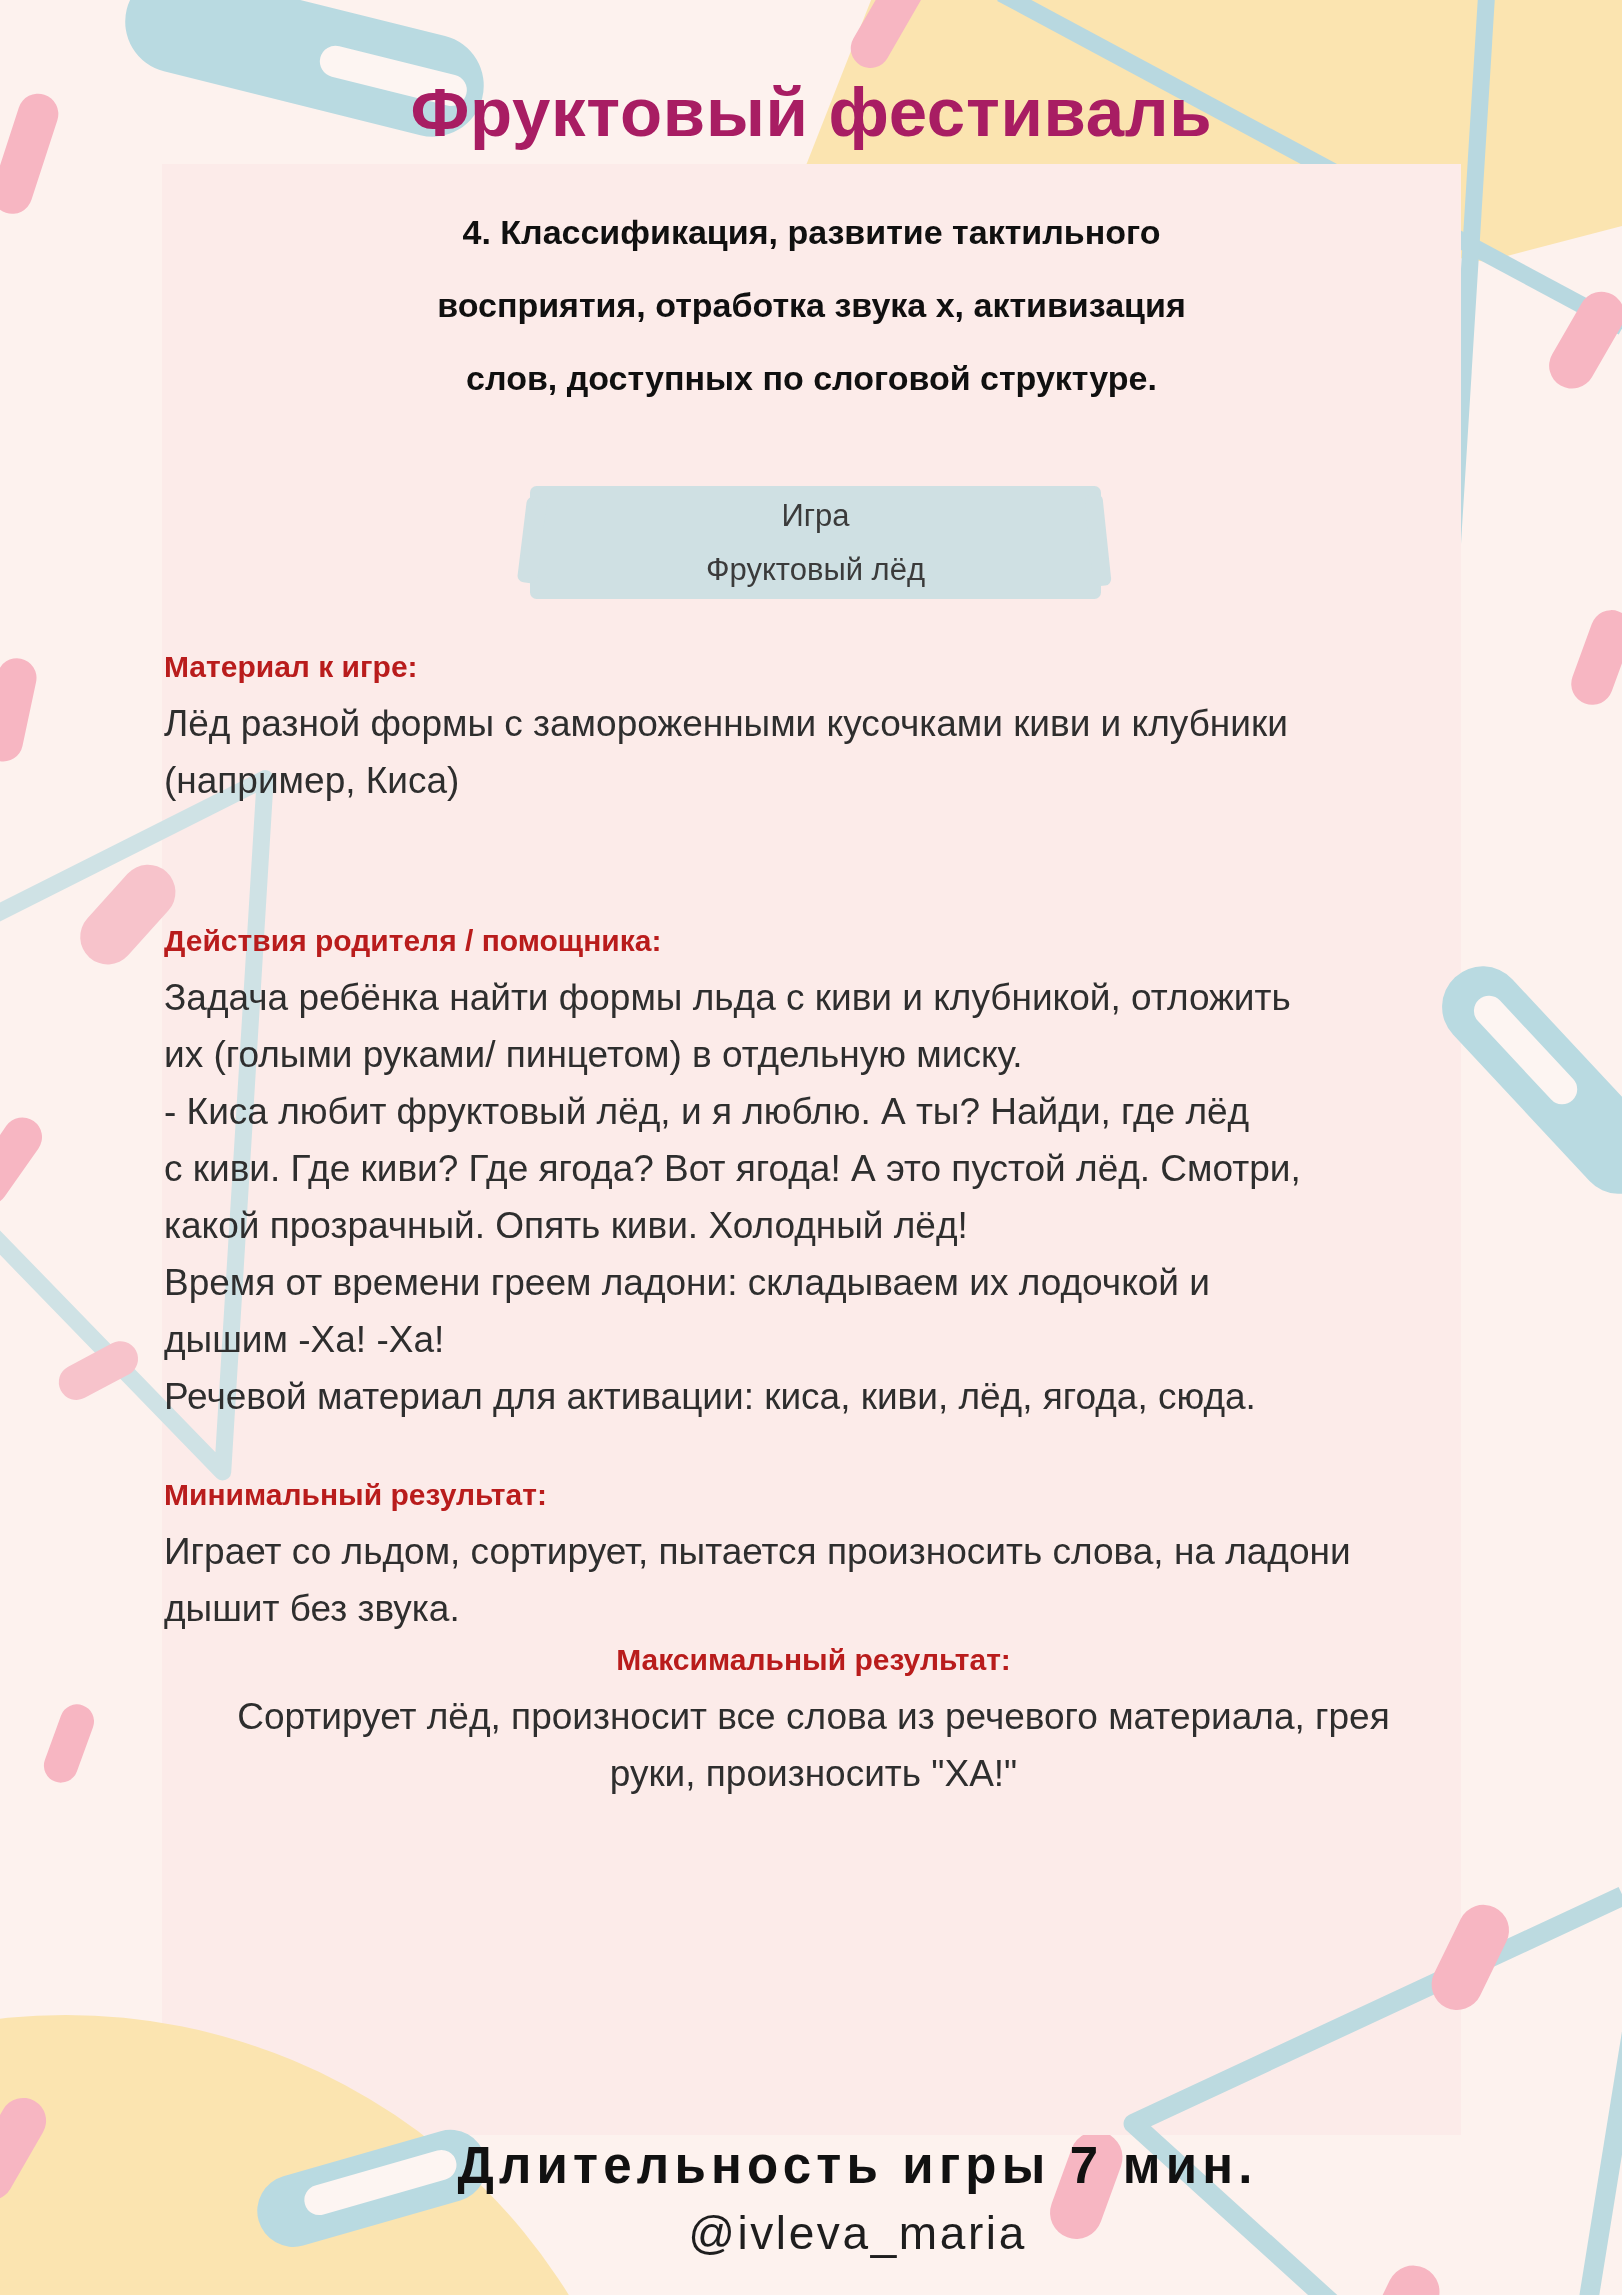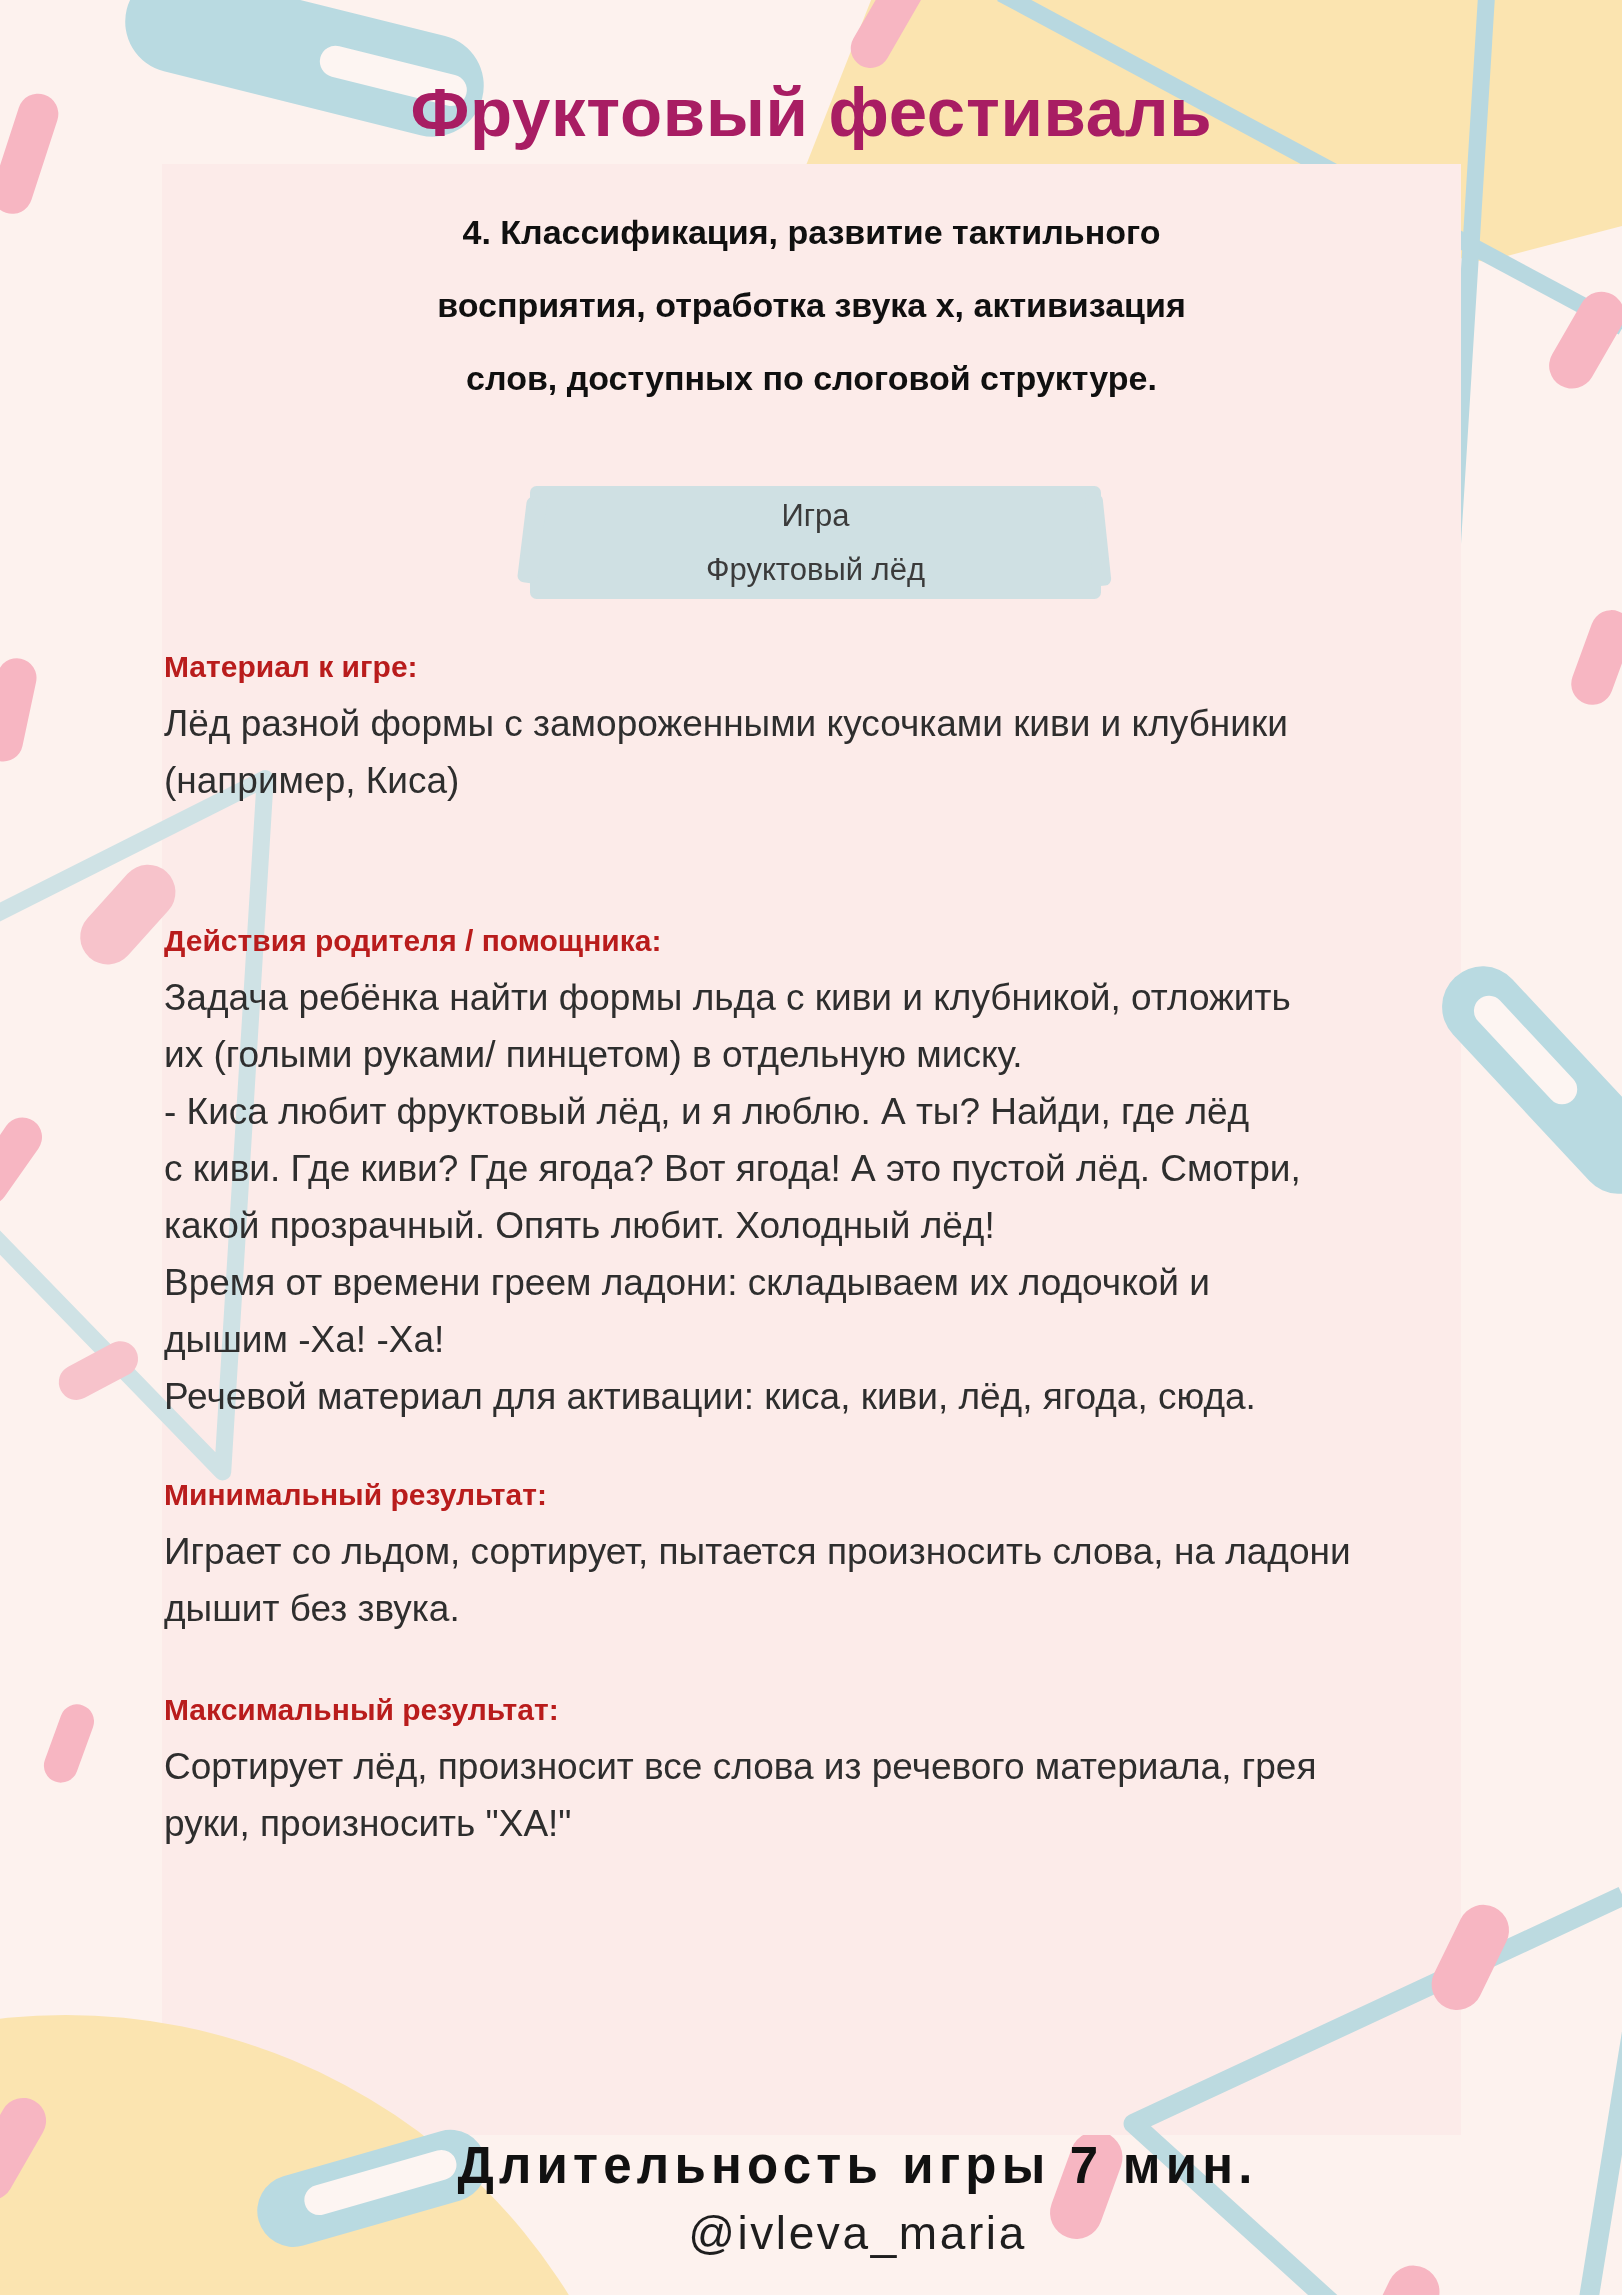--- a/index.html
+++ b/index.html
@@ -19,21 +19,21 @@
   .brush{position:absolute;left:530px;top:476px;width:571px;height:113px;
          background:#cfe0e3;border-radius:6.5px;display:flex;flex-direction:column;
          justify-content:center;align-items:center;margin-top:10px;}
   .brush::before{content:"";position:absolute;left:-7.9px;top:10.5px;width:19.6px;height:86px;
          background:#cfe0e3;transform:rotate(7deg);border-radius:6.5px;}
   .brush::after{content:"";position:absolute;right:-6.5px;top:7.9px;width:18.3px;height:92px;
          background:#cfe0e3;transform:rotate(-6deg);border-radius:6.5px;}
   .brush-line{font-size:31px;line-height:54px;color:#3b3b3b;}
 
   .section{position:absolute;left:164px;width:1299px;}
-  .s1{top:638px;} .s2{top:912px;} .s3{top:1466px;} .s4{top:1681px;}
+  .s1{top:638px;} .s2{top:912px;} .s3{top:1466px;} .s4{top:1631px;text-align:center;}
   .sec-h{font-size:30px;font-weight:bold;line-height:57px;height:57px;color:#b91c1c;white-space:nowrap;}
   .sec-line{font-size:37px;line-height:57px;height:57px;color:#2e2e2e;white-space:nowrap;}
 
   .footer-duration{position:absolute;left:92px;top:2136px;width:1531px;text-align:center;
          font-size:51px;font-weight:bold;letter-spacing:5.2px;color:#111;line-height:59px;}
   .footer-handle{position:absolute;left:92px;top:2204px;width:1531px;text-align:center;
          font-size:46px;letter-spacing:2.6px;color:#1e1e1e;line-height:59px;}
 </style>
 </head>
 <body>
@@ -126,21 +126,21 @@
       <div class="sec-line">Лёд разной формы с замороженными кусочками киви и клубники</div>
       <div class="sec-line">(например, Киса)</div>
     </div>
 
     <div class="section s2">
       <div class="sec-h">Действия родителя / помощника:</div>
       <div class="sec-line">Задача ребёнка найти формы льда с киви и клубникой, отложить</div>
       <div class="sec-line">их (голыми руками/ пинцетом) в отдельную миску.</div>
       <div class="sec-line">- Киса любит фруктовый лёд, и я люблю. А ты? Найди, где лёд</div>
       <div class="sec-line">с киви. Где киви? Где ягода? Вот ягода! А это пустой лёд. Смотри,</div>
-      <div class="sec-line">какой прозрачный. Опять любит. Холодный лёд!</div>
+      <div class="sec-line">какой прозрачный. Опять киви. Холодный лёд!</div>
       <div class="sec-line">Время от времени греем ладони: складываем их лодочкой и</div>
       <div class="sec-line">дышим -Ха! -Ха!</div>
       <div class="sec-line">Речевой материал для активации: киса, киви, лёд, ягода, сюда.</div>
     </div>
 
     <div class="section s3">
       <div class="sec-h">Минимальный результат:</div>
       <div class="sec-line">Играет со льдом, сортирует, пытается произносить слова, на ладони</div>
       <div class="sec-line">дышит без звука.</div>
     </div>

